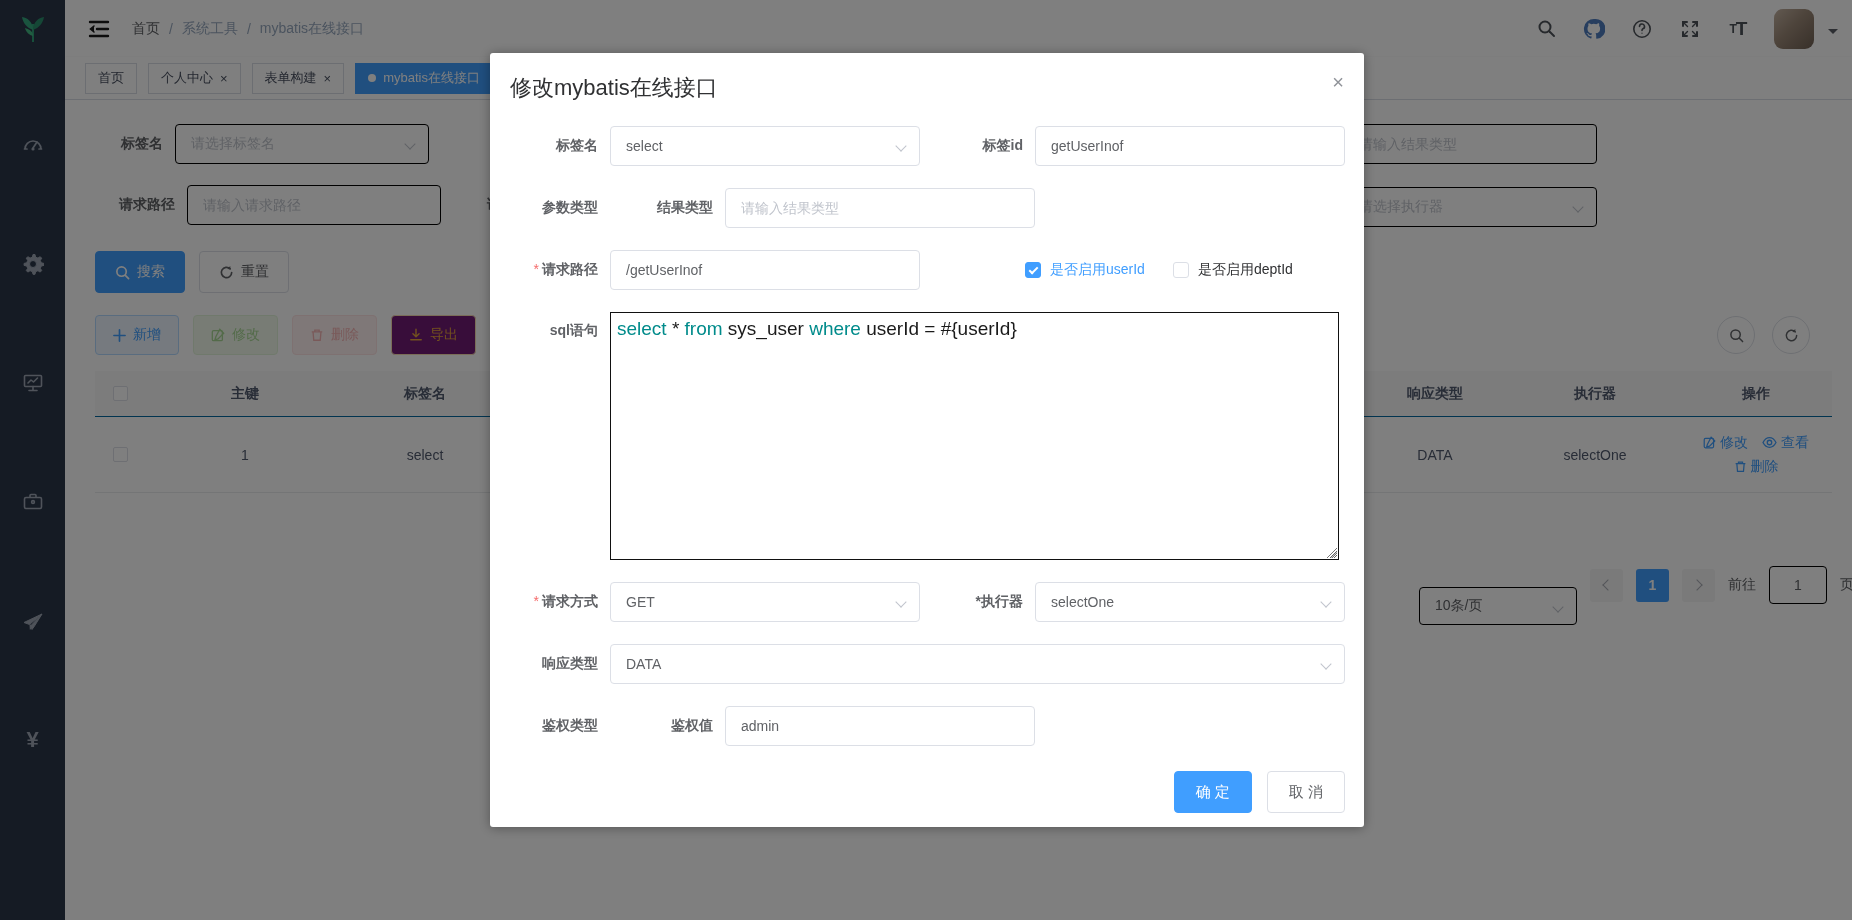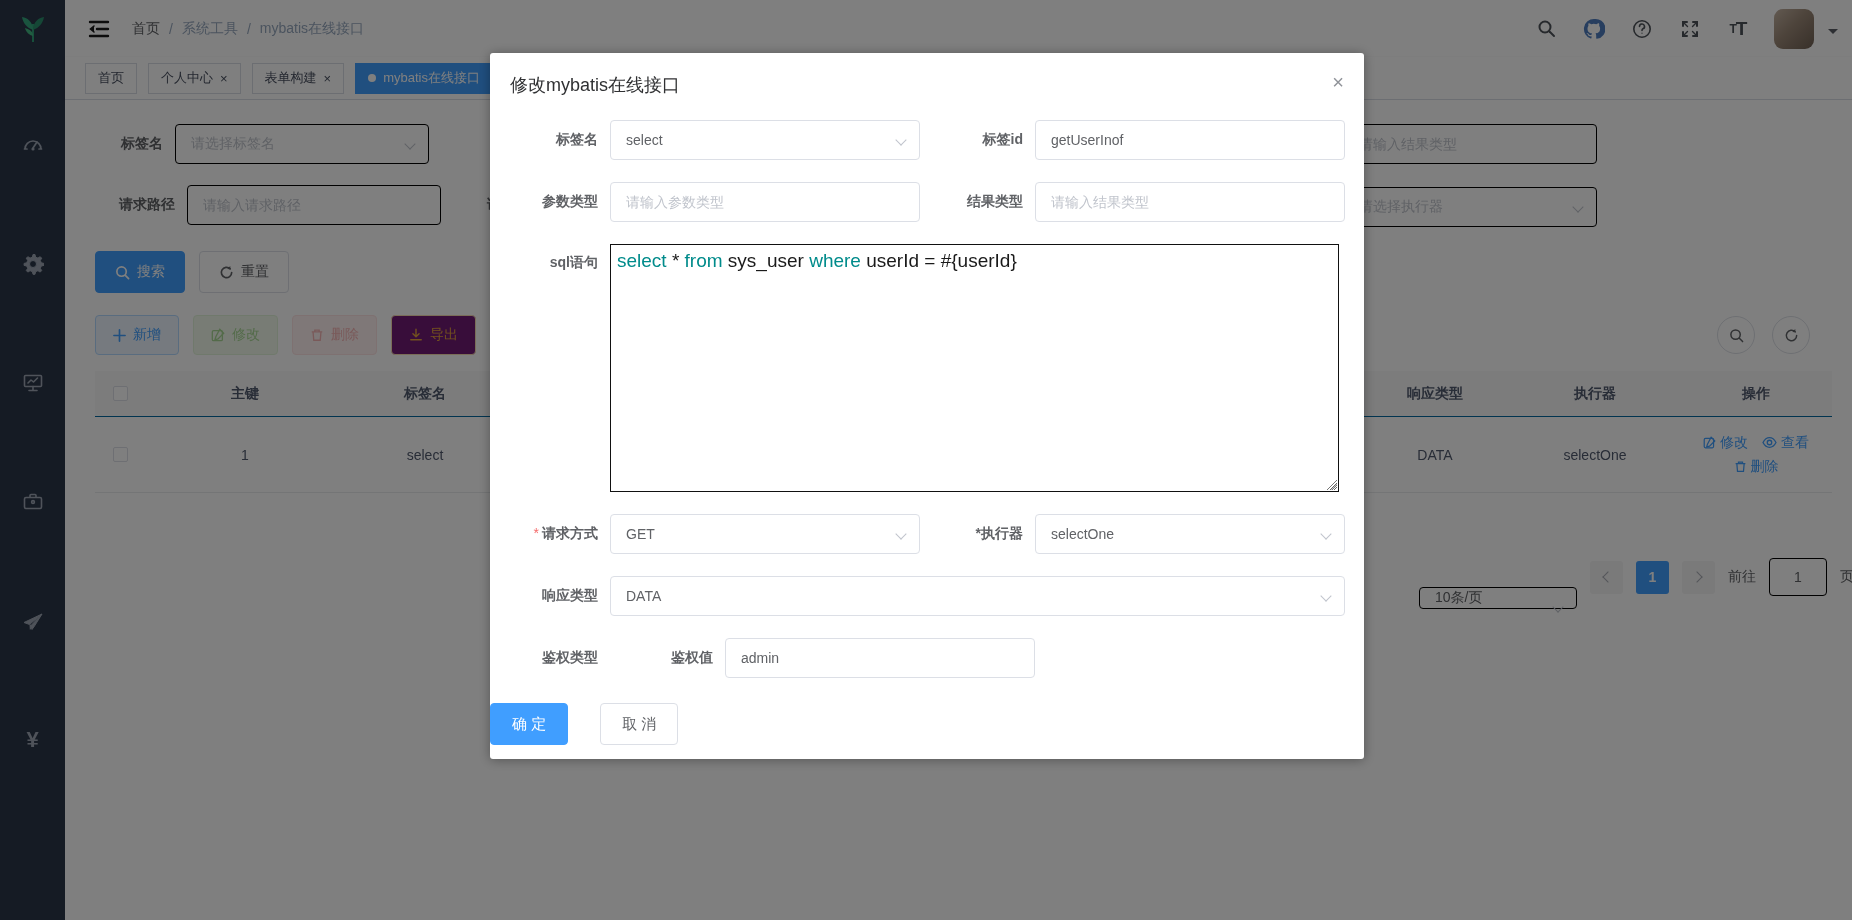--- a/index.html
+++ b/index.html
@@ -71,34 +71,34 @@
   .col-sp { flex:1; }
   .col-resp { width:150px; text-align:center; }
   .col-exec { width:170px; text-align:center; }
   .col-ops { width:152px; text-align:center; }
   .cb { width:15px; height:15px; border:1px solid #dcdfe6; border-radius:2px; background:#fff; cursor:pointer; }
   .op-links { display:flex; flex-wrap:wrap; justify-content:center; column-gap:14px; row-gap:6px; color:#409eff; }
   .op-link { display:inline-flex; align-items:center; gap:4px; cursor:pointer; white-space:nowrap; }
 
   
   .pagination { display:flex; align-items:center; justify-content:flex-end; margin-top:52px; gap:13px; margin-right:-22px; font-size:14px; color:#606266; }
-  .page-size { width:158px; height:22px;margin-top:42px; }
+  .page-size { width:158px; height:38px;margin-top:42px; }
   .pg-btn { width:33px; height:33px; border-radius:3px; background:#f4f4f5; display:flex; align-items:center; justify-content:center; cursor:pointer; color:#808695; }
   .pg-btn.current { background:#409eff; color:#fff; font-weight:bold; }
   .pg-arrow { width:8px; height:8px; border:solid #a8abb2; border-width:0 1.5px 1.5px 0; }
   .pg-arrow.left { transform:rotate(135deg); margin-left:3px; }
   .pg-arrow.right { transform:rotate(-45deg); margin-right:3px; }
   .goto-input { width:58px; height:38px; padding:0; }
   .goto-input input { text-align:center; }
 
   
   .overlay { position:fixed; inset:0; background:rgba(0,0,0,0.5); z-index:10; }
   .modal { position:fixed; left:490px; top:53px; width:874px; background:#fff; border-radius:3px; box-shadow:0 1px 12px rgba(0,0,0,.35); z-index:20; }
   .modal-header { padding:20px 20px 10px 20px; position:relative; }
-  .modal-title { font-size:18px; color:#303133; }
+  .modal-title { font-size:22px; color:#303133; }
   .modal-close { position:absolute; right:20px; top:19px; font-size:20px; color:#909399; cursor:pointer; line-height:1; }
   .modal-body { padding:13px 19px 0 0; }
   .m-row { display:flex; align-items:center; margin-bottom:22px; }
   .m-label { width:120px; text-align:right; padding-right:12px; font-size:14px; font-weight:bold; color:#606266; white-space:nowrap; flex-shrink:0; }
   .m-label .req { color:#f56c6c; margin-right:3px; font-weight:normal; }
   .m-label2 { width:115px; text-align:right; padding-right:12px; font-size:14px; font-weight:bold; color:#606266; white-space:nowrap; flex-shrink:0; }
   .m-field { width:310px; height:40px; border:1px solid #dcdfe6; border-radius:4px; display:flex; align-items:center; padding:0 15px; font-size:14px; color:#606266; position:relative; }
   .m-field input { border:none; outline:none; width:100%; font-size:14px; color:#606266; font-family:inherit; }
   .m-field input::placeholder { color:#c0c4cc; }
   .m-field.full { width:735px; }
@@ -108,21 +108,21 @@
   .checkbox.checked { background:#409eff; border-color:#409eff; }
   .checkbox.checked::after { content:""; position:absolute; left:5px; top:2px; width:3px; height:7px; border:solid #fff; border-width:0 2px 2px 0; transform:rotate(45deg); }
   .check-label { font-size:14px; color:#303133; }
   .check-label.on { color:#409eff; }
   .sql-row { align-items:flex-start; }
   .sql-row .m-label { margin-top:10px; }
   .sql-editor { width:729px; height:248px; border:1px solid #111; background:#fff; padding:3px 6px; font-size:19px; line-height:1.35; white-space:pre-wrap; color:#1a1a1a; position:relative; resize:both; overflow:auto; }
   .sql-editor .kw { color:#008b8b; }
   .resize-grip { position:absolute; right:1px; bottom:1px; width:11px; height:11px;
      background:linear-gradient(135deg,transparent 50%,#777 50%, #777 57%, transparent 57%, transparent 71%, #777 71%, #777 78%, transparent 78%); }
-  .modal-footer { display:flex; gap:32px; padding:3px 19px 14px 0; }
+  .modal-footer { display:flex; justify-content:flex-end; gap:15px; padding:3px 19px 14px 0;margin-left:44px; }
   .btn-lg { height:42px; padding:0 21px; font-size:15px; }
 
   
   svg.ic { display:block; }
 </style>
 </head>
 <body>
 
 <div class="app">
 
@@ -434,29 +434,40 @@
         <span class="sel-caret"></span>
       </div>
       <span class="m-label2">标签id</span>
       <div class="m-field">
         <input value="getUserInof" style="">
       </div>
     </div>
 
     <div class="m-row">
       <span class="m-label">参数类型</span>
-      <div class="m-field">
-        <input placeholder="请输入参数类型" style="">
-      </div>
       <span class="m-label2">结果类型</span>
       <div class="m-field">
         <input placeholder="请输入结果类型" style="">
       </div>
     </div>
 
+    <div class="m-row">
+      <span class="m-label"><span class="req">*</span><span>请求路径</span></span>
+      <div class="m-field">
+        <input value="/getUserInof" style="">
+      </div>
+      <label class="check-group">
+        <span class="checkbox checked"></span>
+        <span class="check-label on">是否启用userId</span>
+      </label>
+      <label class="check-group">
+        <span class="checkbox"></span>
+        <span class="check-label">是否启用deptId</span>
+      </label>
+    </div>
 
     <div class="m-row sql-row">
       <span class="m-label">sql语句</span>
       <div class="sql-editor"><span class="kw">select</span><span> * </span><span class="kw">from</span><span> sys_user </span><span class="kw">where</span><span> userId = #{userId}</span><span class="resize-grip"></span></div>
     </div>
 
     <div class="m-row">
       <span class="m-label"><span class="req">*</span><span>请求方式</span></span>
       <div class="m-field">
         <span>GET</span>

